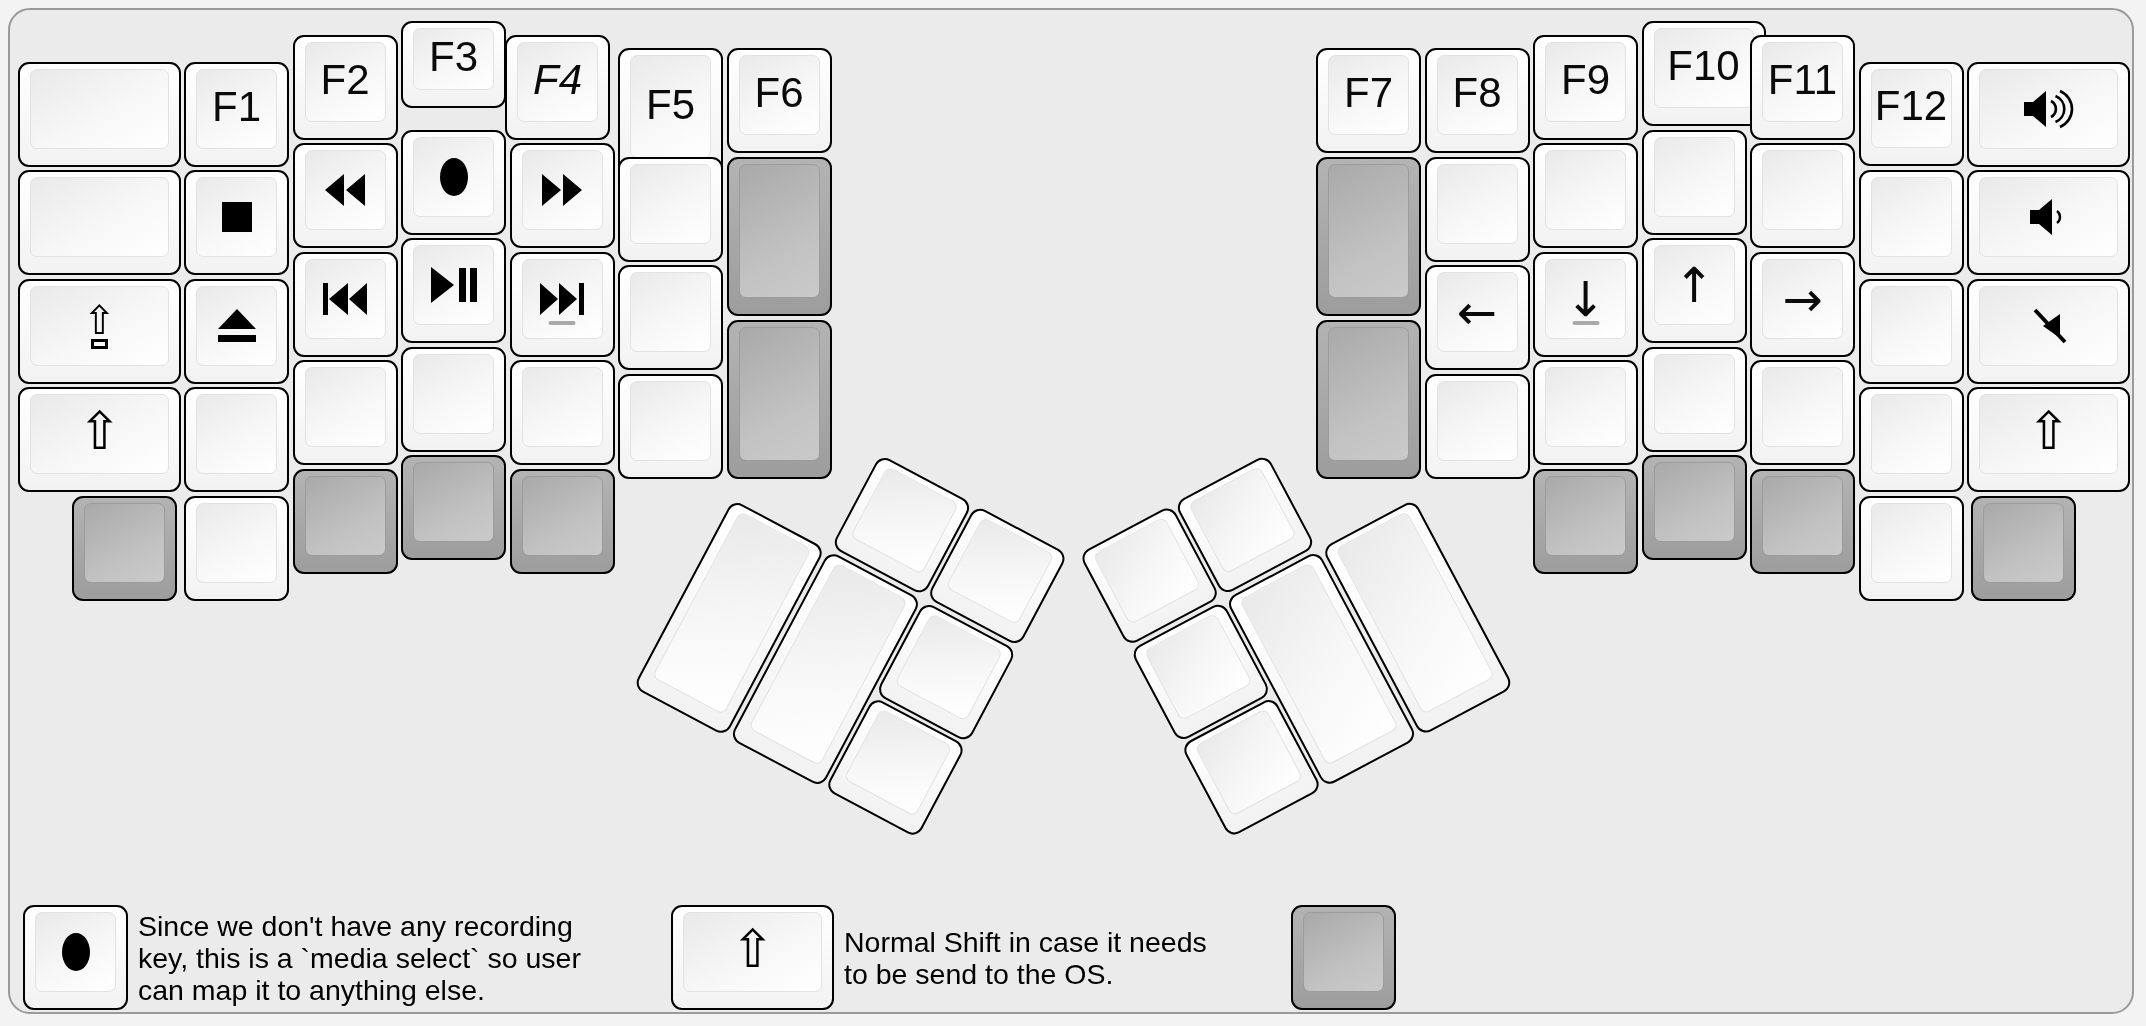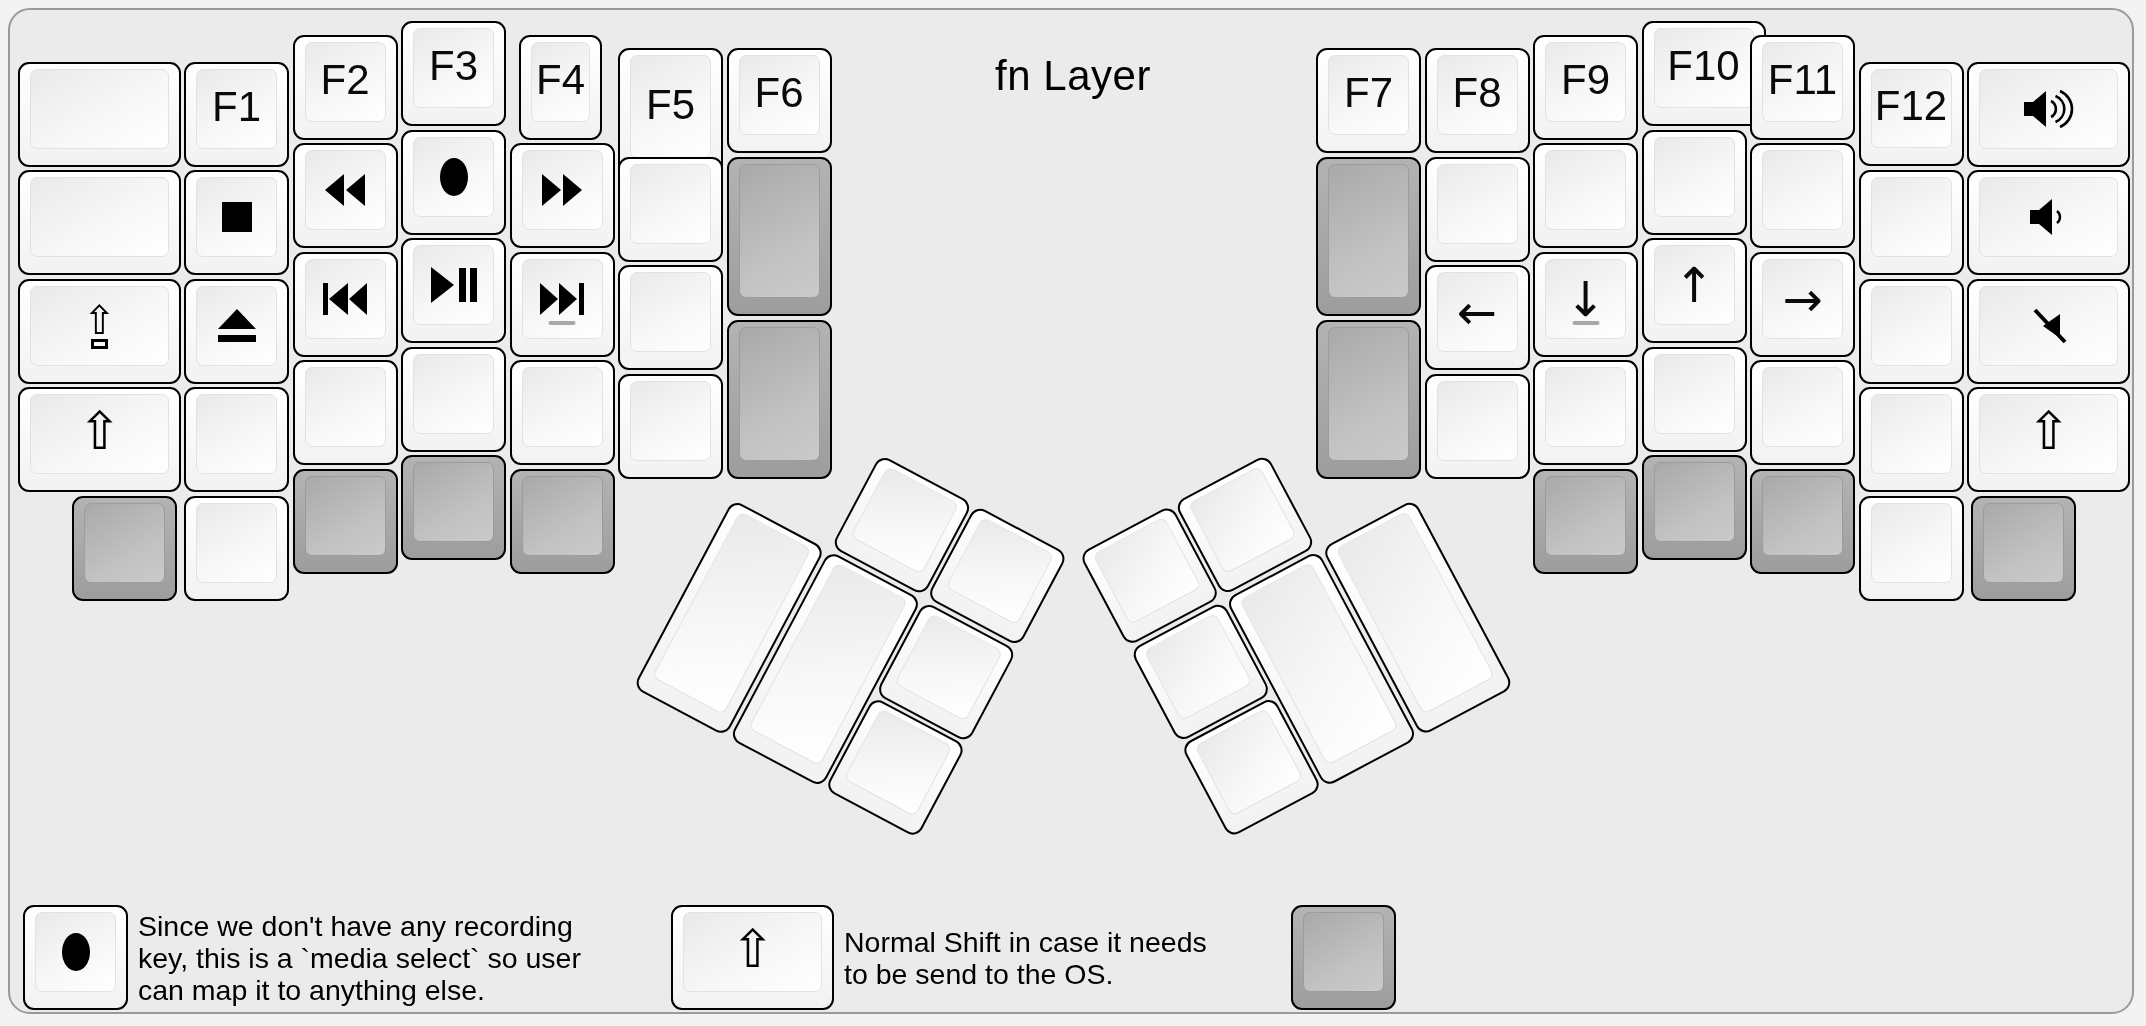--- a/index.html
+++ b/index.html
@@ -37,21 +37,20 @@
   .legend-text{margin-left:10px;font-size:28.5px;line-height:32px;color:#000;white-space:pre-line;}
   .li-0{left:23px;}  .li-0 .slot{width:105px;}
   .li-1{left:671px;} .li-1 .slot{width:163px;}
   .li-2{left:1291px;}.li-2 .slot{width:105px;}
 </style>
 </head>
 <body>
 
 <div class="stage">
   <div class="board"></div>
-  <div class="title">fn Layer</div>
   <div id="keys-root">
       <div class="key white" style="left: 18px; top: 61.5px; width: 163px; height: 105px;">
         <div class="top"></div>
       </div>
       <div class="key white" style="left: 18px; top: 170px; width: 163px; height: 105px;">
         <div class="top"></div>
       </div>
       <div class="key white" style="left: 18px; top: 278.5px; width: 163px; height: 105px;">
         <div class="top">
           <span class="icon">
@@ -127,21 +126,21 @@
             </svg>
           </span>
         </div>
       </div>
       <div class="key white" style="left: 292.5px; top: 360px; width: 105px; height: 105px;">
         <div class="top"></div>
       </div>
       <div class="key gray" style="left: 292.5px; top: 468.5px; width: 105px; height: 105px;">
         <div class="top"></div>
       </div>
-      <div class="key white" style="left: 401px; top: 21px; width: 105px; height: 105px;">
+      <div class="key white" style="left: 401px; top: 21px; width: 105px; height: 87px;">
         <div class="top">
           <span class="klabel">F3</span>
         </div>
       </div>
       <div class="key white" style="left: 401px; top: 129.5px; width: 105px; height: 105px;">
         <div class="top">
           <span class="icon">
             <svg width="34" height="44" viewBox="0 0 34 44">
               <ellipse cx="17" cy="22" rx="14" ry="19" fill="#000"></ellipse>
             </svg>
@@ -158,21 +157,21 @@
             </svg>
           </span>
         </div>
       </div>
       <div class="key white" style="left: 401px; top: 346.5px; width: 105px; height: 105px;">
         <div class="top"></div>
       </div>
       <div class="key gray" style="left: 401px; top: 455px; width: 105px; height: 105px;">
         <div class="top"></div>
       </div>
-      <div class="key white" style="left: 519px; top: 34.5px; width: 83px; height: 105px;">
+      <div class="key white" style="left: 505px; top: 34.5px; width: 105px; height: 105px; font-style: italic;">
         <div class="top">
           <span class="klabel">F4</span>
         </div>
       </div>
       <div class="key white" style="left: 509.5px; top: 143px; width: 105px; height: 105px;">
         <div class="top">
           <span class="icon">
             <svg width="44" height="36" viewBox="0 0 44 36">
               <polygon points="2,2 21,18 2,34" fill="#000"></polygon>
               <polygon points="23,2 42,18 23,34" fill="#000"></polygon>

